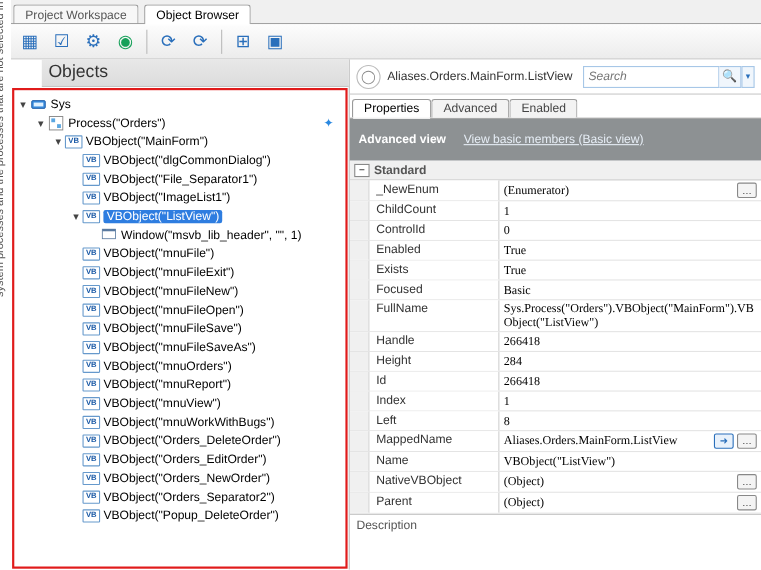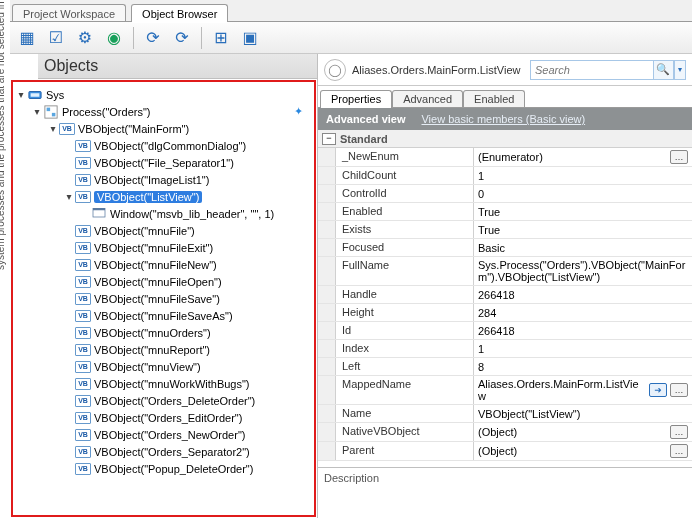--- a/index.html
+++ b/index.html
@@ -162,44 +162,44 @@
     display:flex;align-items:flex-end;height:22px;border-bottom:1px solid #9a9a9a;padding-left:2px;
   }
   .prop-tab{
     border:1px solid #9a9a9a;border-bottom:none;padding:2px 10px 2px;background:#f3f3f3;
     border-top-left-radius:3px;border-top-right-radius:3px;font-size:11px;cursor:pointer;color:#444;
   }
   .prop-tab.active{background:#fff;color:#000;position:relative;}
   .prop-tab.active::after{content:"";position:absolute;left:0;right:0;bottom:-1px;height:1px;background:#fff;}
   .adv-bar{
     background:#8d9193;color:#fff;display:flex;align-items:center;
-    height:22px;padding:0 8px;gap:16px;font-size:11px;
+    height:38px;padding:0 8px;gap:16px;font-size:11px;
   }
   .adv-bar .link{color:#e6edf5;text-decoration:underline;cursor:pointer;}
   .prop-grid-wrap{
     flex:1;overflow:auto;border-bottom:1px solid #bfbfbf;min-height:0;
   }
   .group-row{
     display:flex;align-items:center;height:18px;background:#f0f0f0;border-bottom:1px solid #d0d0d0;
     font-weight:bold;color:#555;font-size:11px;
   }
   .group-row .collapse{
     width:14px;height:12px;border:1px solid #888;margin:0 4px;display:flex;align-items:center;justify-content:center;font-size:9px;line-height:1;cursor:pointer;background:#fff;
   }
   .prop-row{
     display:flex;align-items:stretch;min-height:18px;border-bottom:1px solid #e4e4e4;font-size:11px;
   }
   .prop-row .gutter{width:18px;background:#f0f0f0;border-right:1px solid #d0d0d0;}
   .prop-row .pname{
-    width:138px;padding:2px 4px 2px 6px;border-right:1px solid #d0d0d0;color:#333;background:#fff;
+    width:118px;padding:2px 4px 2px 6px;border-right:1px solid #d0d0d0;color:#333;background:#fff;
   }
   .prop-row .pval{
     flex:1;padding:2px 4px;display:flex;align-items:center;min-width:0;
   }
-  .pval .val-text{flex:1;word-break:break-word;}
+  .pval .val-text{flex:1;word-break:break-word;font-family:Liberation Serif, serif;}
   .ellipsis-btn{
     width:18px;height:14px;border:1px solid #888;background:#f4f4f4;border-radius:2px;
     display:flex;align-items:center;justify-content:center;font-size:9px;cursor:pointer;color:#333;
     margin-left:3px;flex-shrink:0;
   }
   .goto-btn{
     width:18px;height:14px;border:1px solid #2a6fbb;background:#e8f1fb;border-radius:2px;
     display:flex;align-items:center;justify-content:center;font-size:9px;cursor:pointer;color:#2a6fbb;
     margin-left:3px;flex-shrink:0;
   }

